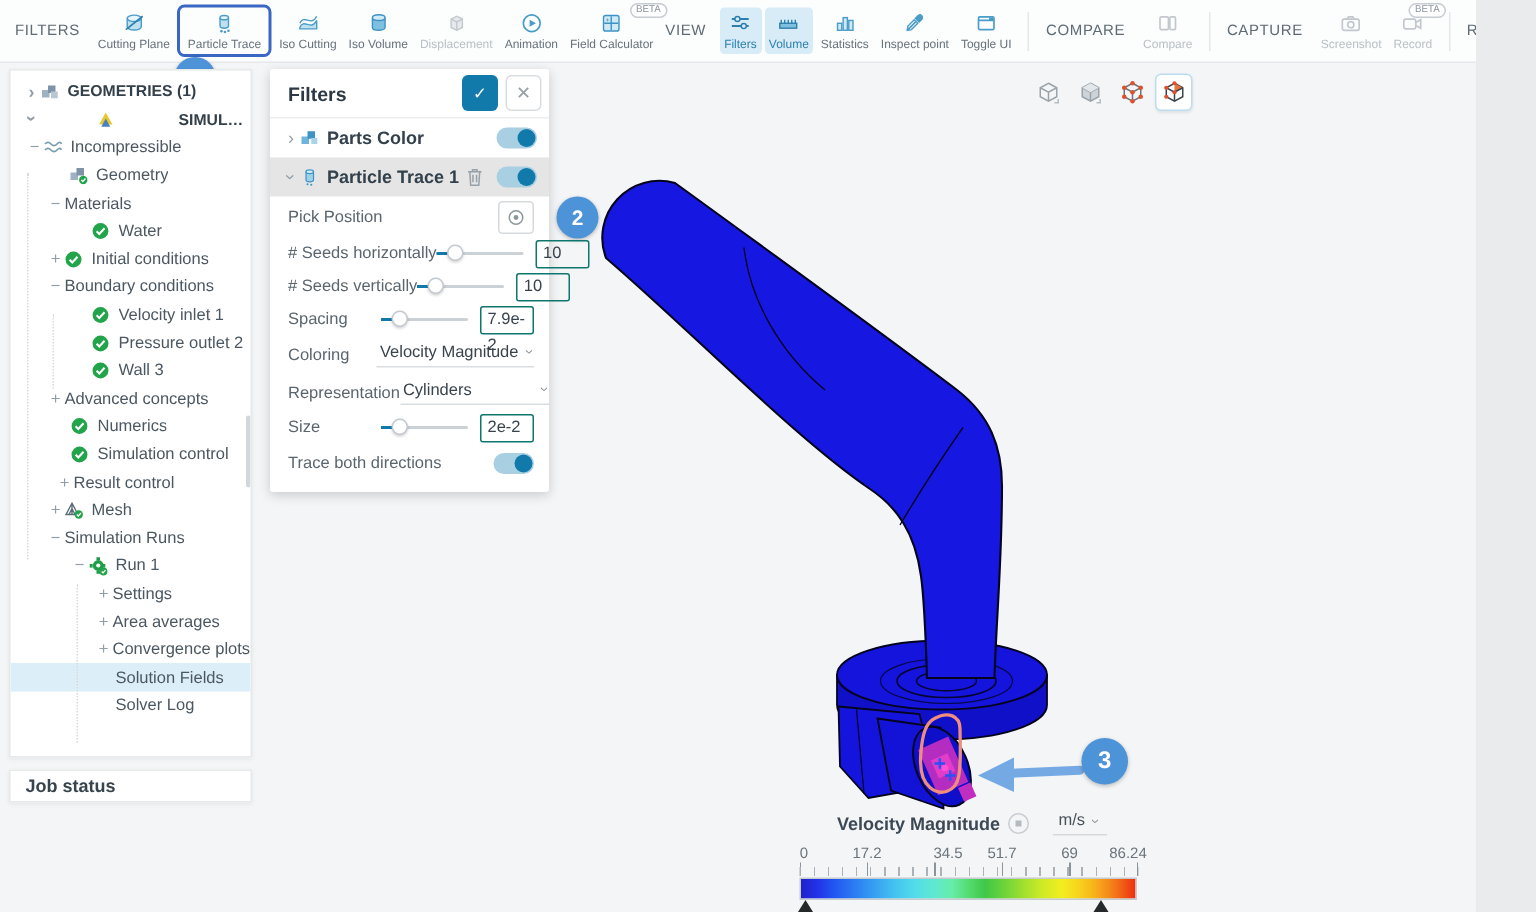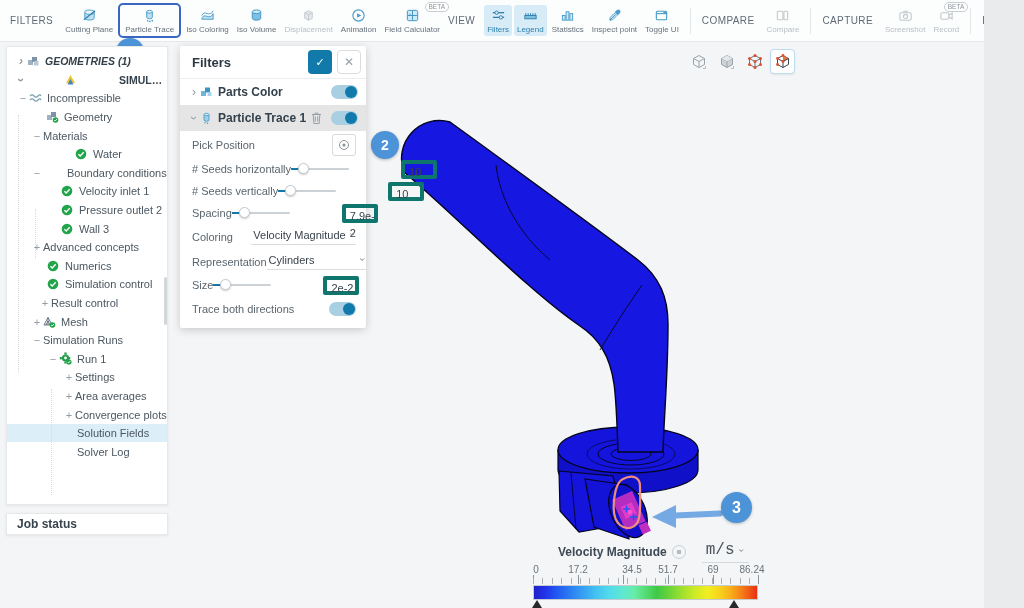--- a/index.html
+++ b/index.html
@@ -53,43 +53,43 @@
   .tgl{width:27px;height:14px;border-radius:7px;background:#a9cfe3;position:relative;flex:none;cursor:pointer;}
   .tgl .knob{position:absolute;right:1px;top:1px;width:12px;height:12px;border-radius:50%;background:#1279ab;}
   .trash{width:13px;height:14px;margin-right:8px;flex:none;}
   .prow{display:flex;align-items:center;padding:0 10px 0 12px;}
   .plabel{font-size:11px;color:#5a656e;flex:1;white-space:nowrap;}
   .slider{width:58px;height:12px;position:relative;flex:none;margin-right:8px;cursor:pointer;}
   .slider .trk{position:absolute;left:0;right:0;top:5px;height:2px;background:#ccd1d5;border-radius:1px;}
   .slider .fil{position:absolute;left:0;top:5px;height:2px;width:12px;background:#1279ab;}
   .slider .kn{position:absolute;left:7px;top:0;width:11px;height:11px;border-radius:50%;background:#fff;
               border:1px solid #c3cad0;box-shadow:0 1px 2px rgba(0,0,0,.2);box-sizing:border-box;}
-  .pval{width:36px;height:19px;border:4px solid #0f766e;border-radius:2px;font-size:11px;color:#39434c;
-        line-height:17px;padding-left:4px;box-sizing:border-box;flex:none;margin-left:44px;}
+  .pval{width:36px;height:19px;border:1px solid #0f766e;border-radius:2px;font-size:11px;color:#39434c;
+        line-height:17px;padding-left:4px;box-sizing:border-box;flex:none;}
   .psel{display:flex;align-items:center;border-bottom:1px solid #d9dde0;padding:0 2px 3px 2px;min-width:96px;
         justify-content:space-between;cursor:pointer;}
   .psel .sv{font-size:11px;color:#39434c;white-space:nowrap;}
   .chev{color:#8b959c;font-size:10px;display:inline-block;transform:rotate(90deg);margin-left:5px;}
   .pickbtn{width:24px;height:22px;border:1px solid #d6dadd;border-radius:3px;display:flex;align-items:center;
            justify-content:center;box-sizing:border-box;cursor:pointer;background:#fff;}
   
   .viewport{position:absolute;left:169px;top:43px;right:0;bottom:0;}
   .vmodes{position:absolute;left:686px;top:49px;display:flex;gap:3px;}
   .vmb{width:25px;height:25px;border-radius:4px;display:flex;align-items:center;justify-content:center;cursor:pointer;}
   .vmb.sel{background:#fff;border:1px solid #bcdcf0;box-shadow:0 1px 2px rgba(0,0,0,.08);box-sizing:border-box;}
   .ann{position:absolute;background:#4d93d8;border-radius:50%;color:#fff;font-weight:700;
        display:flex;align-items:center;justify-content:center;box-shadow:0 1px 3px rgba(0,0,0,.25);}
   
   .leg-title{position:absolute;left:558px;top:541px;display:flex;align-items:center;}
   .leg-field{font-size:12px;font-weight:700;color:#3c4954;}
   .leg-badge{width:12px;height:12px;border:1px solid #c9ced2;border-radius:50%;margin-left:5px;
              display:flex;align-items:center;justify-content:center;}
   .leg-badge i{display:block;width:4px;height:4px;background:#b4bbc0;}
   .leg-unitwrap{display:flex;align-items:center;margin-left:16px;border-bottom:1px solid #d5d9dc;padding:0 6px 3px 4px;}
-  .leg-unit{font-size:16px;color:#47525b;font-family:Liberation Mono, monospace;}
+  .leg-unit{font-size:11px;color:#47525b;}
   .ticklabels{position:absolute;left:533px;top:564px;width:225px;height:11px;font-size:10px;color:#6a747c;}
   .ticklabels span{position:absolute;transform:translateX(-50%);}
   .tickmarks-minor{position:absolute;left:533px;top:578px;width:226px;height:6px;
       background:repeating-linear-gradient(to right,#aab2b8 0,#aab2b8 1px,transparent 1px,transparent 9.4px);}
   .tickmarks-major{position:absolute;left:533px;top:575px;width:226px;height:9px;
       background:repeating-linear-gradient(to right,#8b949b 0,#8b949b 1px,transparent 1px,transparent 45px);}
   .colorbar{position:absolute;left:533px;top:585px;width:225px;height:15px;border:1px solid #c5cbcf;box-sizing:border-box;
       background:linear-gradient(to right,#2020cc 0%,#2233e8 5%,#2257f2 10%,#2b7cf2 16%,#36a0f2 22%,#44c3f0 28%,
       #52dcea 34%,#5fe8d0 40%,#67eda8 45%,#55dc72 50%,#3fc848 55%,#66d23a 60%,#9cdf2e 66%,#cdea26 72%,#f2ee20 78%,
       #f6d41d 83%,#f7b01a 88%,#f58a18 92%,#f25e16 96%,#ea2f12 100%);}
@@ -130,21 +130,21 @@
       </div>
     </div>
 
     <div class="tbtn">
       <span class="tbi">
           <svg width="15" height="15" viewBox="0 0 16 16">
             <path d="M2,11 C5,4 10,14 14,6 L14,12 L2,12 Z" fill="#bfe0f0" stroke="#4a9cc9"></path>
             <path d="M2,8 C5,1 10,11 14,3" fill="none" stroke="#4a9cc9"></path>
           </svg>
         </span>
-      <span class="tbl">Iso Coloring</span>
+      <span class="tbl">Iso Cutting</span>
     </div>
 
     <div class="tbtn">
       <span class="tbi">
           <svg width="15" height="15" viewBox="0 0 16 16">
             <path d="M3.5,4 V11 A4.5,2 0 0 0 12.5,11 V4" fill="#7fc0e0" stroke="#3c93c5"></path>
             <ellipse cx="8" cy="4" rx="4.5" ry="2" fill="#cfe9f5" stroke="#3c93c5"></ellipse>
           </svg>
         </span>
       <span class="tbl">Iso Volume</span>
@@ -197,21 +197,21 @@
       <span class="tbl">Filters</span>
     </div>
 
     <div class="tbtn act">
       <span class="tbi">
           <svg width="15" height="15" viewBox="0 0 16 16">
             <rect x="2" y="8" width="12" height="3.5" fill="#7fc0e0" stroke="#2d7fae"></rect>
             <path d="M3,8 V5.5 M5.5,8 V5.5 M8,8 V5.5 M10.5,8 V5.5 M13,8 V5.5" stroke="#2d7fae"></path>
           </svg>
         </span>
-      <span class="tbl">Legend</span>
+      <span class="tbl">Volume</span>
     </div>
 
     <div class="tbtn">
       <span class="tbi">
           <svg width="15" height="15" viewBox="0 0 16 16">
             <rect x="2.5" y="8" width="3" height="5" fill="#cfe9f5" stroke="#4a9cc9"></rect>
             <rect x="6.5" y="4" width="3" height="9" fill="#cfe9f5" stroke="#4a9cc9"></rect>
             <rect x="10.5" y="6" width="3" height="7" fill="#cfe9f5" stroke="#4a9cc9"></rect>
           </svg>
         </span>
@@ -399,21 +399,21 @@
   <div class="tickmarks-minor"></div>
   <div class="colorbar"></div>
   <div class="tri" style="left:532px;"></div>
   <div class="tri" style="left:729px;"></div>
 
   <div class="tree-card">
     <div class="guide" style="left:10.5px;top:68px;height:258px;"></div>
     <div class="guide" style="left:27.5px;top:162px;height:50px;"></div>
     <div class="guide" style="left:43.5px;top:342px;height:106px;"></div>
 
-    <div class="tr hd" style="padding-left:8px;font-style:italic;">
+    <div class="tr hd" style="padding-left:8px;">
       <span class="xp xr"></span>
       <span class="ti">
           <svg width="13" height="12" viewBox="0 0 13 12">
             <rect x="1" y="5" width="5" height="5" fill="#9fb2c2"></rect>
             <rect x="5" y="2" width="5" height="5" fill="#7e93a8"></rect>
             <rect x="7" y="6" width="4.5" height="4.5" fill="#b9c7d3"></rect>
           </svg>
         </span>
       <span class="tl">GEOMETRIES (1)</span>
     </div>
@@ -445,58 +445,68 @@
             <circle cx="9.5" cy="9" r="2.8" fill="#21a44a"></circle>
             <path d="M8.2,9 l1,1 l1.8,-2" stroke="#fff" stroke-width=".9" fill="none"></path>
           </svg>
         </span>
       <span class="tl">Geometry</span>
     </div>
     <div class="tr" style="padding-left:24px;">
       <span class="xp xmi"></span>
       <span class="tl">Materials</span>
     </div>
-    <div class="tr" style="padding-left:68px;">
+    <div class="tr" style="padding-left:54px;">
       <span class="ti">
           <svg width="12" height="12" viewBox="0 0 12 12">
             <circle cx="6" cy="6" r="5.3" fill="#21a44a"></circle>
             <path d="M3.4,6.2 L5.2,8 L8.7,4.2" stroke="#fff" stroke-width="1.4" fill="none"></path>
           </svg>
         </span>
       <span class="tl">Water</span>
     </div>
-    <div class="tr" style="padding-left:24px;gap:24px;">
-      <span class="xp xmi"></span>
-      <span class="tl">Boundary conditions</span>
-    </div>
-    <div class="tr" style="padding-left:54px;">
+    <div class="tr" style="padding-left:24px;">
+      <span class="xp xpl"></span>
       <span class="ti">
           <svg width="12" height="12" viewBox="0 0 12 12">
             <circle cx="6" cy="6" r="5.3" fill="#21a44a"></circle>
             <path d="M3.4,6.2 L5.2,8 L8.7,4.2" stroke="#fff" stroke-width="1.4" fill="none"></path>
           </svg>
         </span>
-      <span class="tl">Velocity inlet 1</span>
+      <span class="tl">Initial conditions</span>
+    </div>
+    <div class="tr" style="padding-left:24px;">
+      <span class="xp xmi"></span>
+      <span class="tl">Boundary conditions</span>
     </div>
     <div class="tr" style="padding-left:54px;">
       <span class="ti">
           <svg width="12" height="12" viewBox="0 0 12 12">
             <circle cx="6" cy="6" r="5.3" fill="#21a44a"></circle>
             <path d="M3.4,6.2 L5.2,8 L8.7,4.2" stroke="#fff" stroke-width="1.4" fill="none"></path>
           </svg>
         </span>
-      <span class="tl">Pressure outlet 2</span>
+      <span class="tl">Velocity inlet 1</span>
     </div>
     <div class="tr" style="padding-left:54px;">
       <span class="ti">
           <svg width="12" height="12" viewBox="0 0 12 12">
             <circle cx="6" cy="6" r="5.3" fill="#21a44a"></circle>
             <path d="M3.4,6.2 L5.2,8 L8.7,4.2" stroke="#fff" stroke-width="1.4" fill="none"></path>
           </svg>
         </span>
+      <span class="tl">Pressure outlet 2</span>
+    </div>
+    <div class="tr" style="padding-left:54px;">
+      <span class="ti">
+          <svg width="12" height="12" viewBox="0 0 12 12">
+            <circle cx="6" cy="6" r="5.3" fill="#21a44a"></circle>
+            <path d="M3.4,6.2 L5.2,8 L8.7,4.2" stroke="#fff" stroke-width="1.4" fill="none"></path>
+          </svg>
+        </span>
       <span class="tl">Wall 3</span>
     </div>
     <div class="tr" style="padding-left:24px;">
       <span class="xp xpl"></span>
       <span class="tl">Advanced concepts</span>
     </div>
     <div class="tr" style="padding-left:40px;">
       <span class="ti">
           <svg width="12" height="12" viewBox="0 0 12 12">
             <circle cx="6" cy="6" r="5.3" fill="#21a44a"></circle>
@@ -507,21 +517,21 @@
     </div>
     <div class="tr" style="padding-left:40px;">
       <span class="ti">
           <svg width="12" height="12" viewBox="0 0 12 12">
             <circle cx="6" cy="6" r="5.3" fill="#21a44a"></circle>
             <path d="M3.4,6.2 L5.2,8 L8.7,4.2" stroke="#fff" stroke-width="1.4" fill="none"></path>
           </svg>
         </span>
       <span class="tl">Simulation control</span>
     </div>
-    <div class="tr" style="padding-left:32px;">
+    <div class="tr" style="padding-left:18px;margin-left:12px;">
       <span class="xp xpl"></span>
       <span class="tl">Result control</span>
     </div>
     <div class="tr" style="padding-left:24px;">
       <span class="xp xpl"></span>
       <span class="ti">
           <svg width="13" height="12" viewBox="0 0 13 12">
             <path d="M1,9 L5,1.5 L9,9 Z M3,9 L5,5 L7,9 M5,1.5 L5,9" fill="none" stroke="#5a6b7a" stroke-width=".9"></path>
             <circle cx="9.5" cy="9" r="2.8" fill="#21a44a"></circle>
             <path d="M8.2,9 l1,1 l1.8,-2" stroke="#fff" stroke-width=".9" fill="none"></path>

